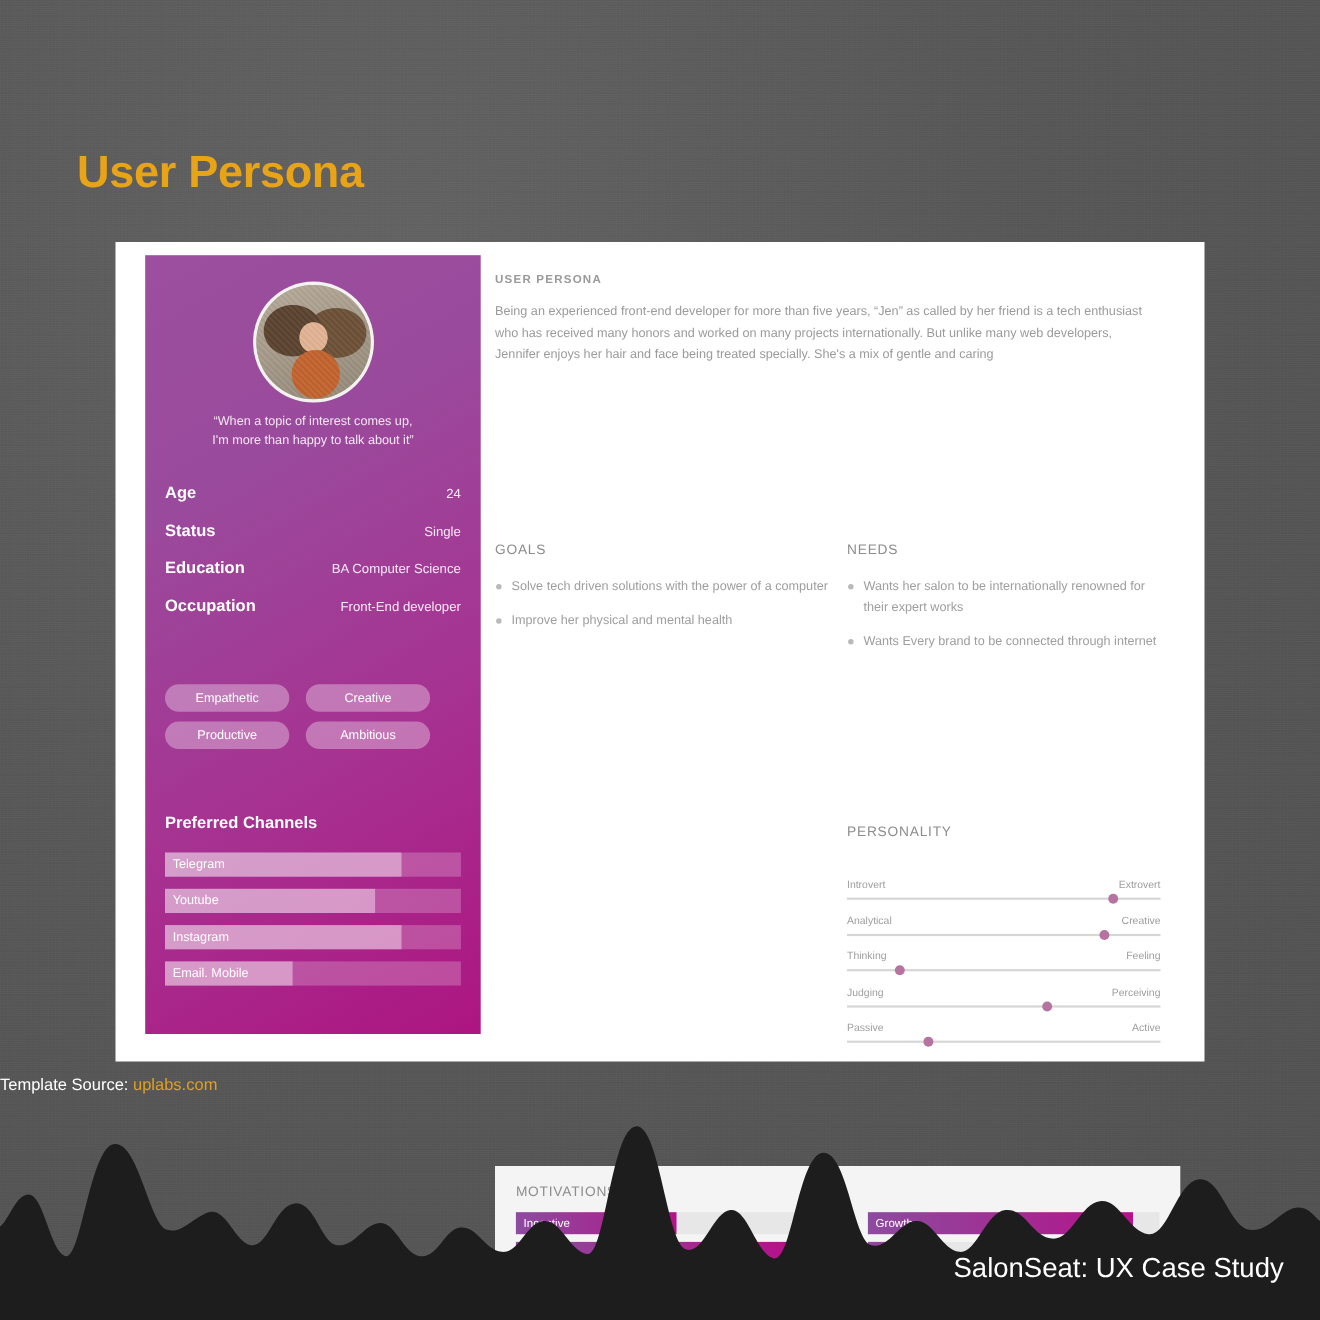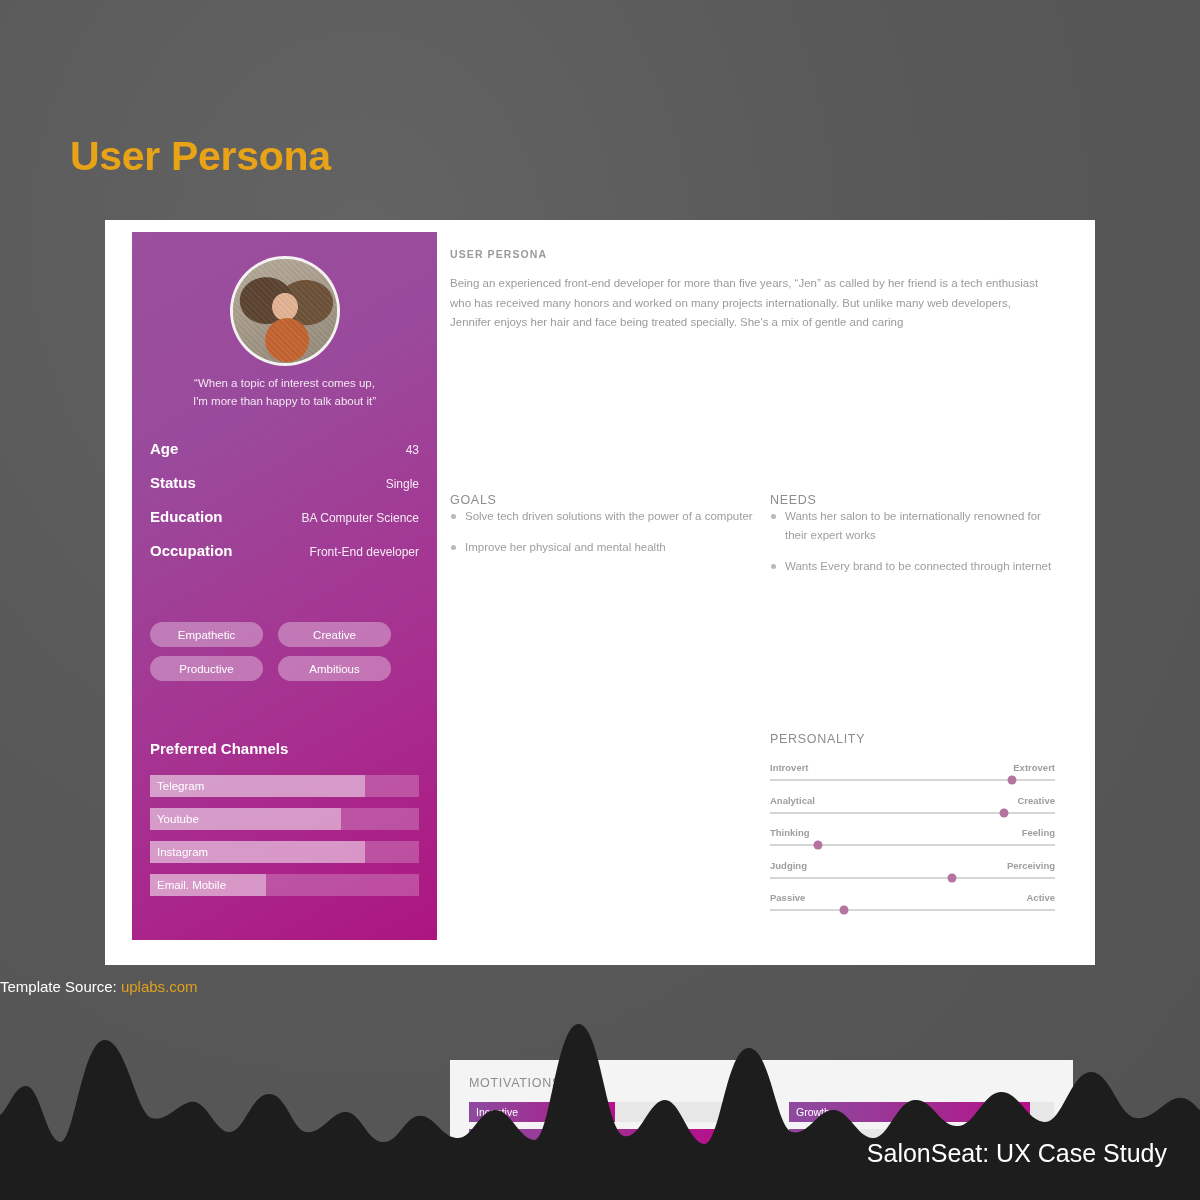--- a/index.html
+++ b/index.html
@@ -223,21 +223,21 @@
 
   #cols {
     position: absolute;
     left: 0;
     right: 0;
     top: 245px;
   }
   .col-left  { position: absolute; left: 0;     width: 310px; }
   .col-right { position: absolute; left: 320px; width: 285px; }
 
-  .bullets { }
+  .bullets { margin-top: 17px; }
   .bullet {
     position: relative;
     padding-left: 15px;
     margin-bottom: 12px;
     font-size: 11.5px;
     line-height: 19px;
     color: #9e9e9e;
   }
   .bullet::before {
     content: "";
@@ -246,21 +246,21 @@
     top: 7px;
     width: 5px;
     height: 5px;
     border-radius: 50%;
     background: #b9b9b9;
   }
 
   .block-2 { margin-top: 156px; }
 
   
-  #sliders { margin-top: 16px; font-weight: bold; }
+  #sliders { margin-top: 36px; }
   .slider-row { margin-bottom: 13.5px; }
   .slider-labels {
     display: flex;
     justify-content: space-between;
     font-size: 9.5px;
     color: #9e9e9e;
     margin-bottom: 6px;
   }
   .slider-track {
     position: relative;
@@ -367,21 +367,21 @@
     </div>
 
     <div id="quote">
       <div>“When a topic of interest comes up,</div>
       <div>I'm more than happy to talk about it”</div>
     </div>
 
     <div id="info-list">
       <div class="info-row">
         <span class="info-key">Age</span>
-        <span class="info-val">43</span>
+        <span class="info-val">24</span>
       </div>
       <div class="info-row">
         <span class="info-key">Status</span>
         <span class="info-val">Single</span>
       </div>
       <div class="info-row">
         <span class="info-key">Education</span>
         <span class="info-val">BA Computer Science</span>
       </div>
       <div class="info-row">

